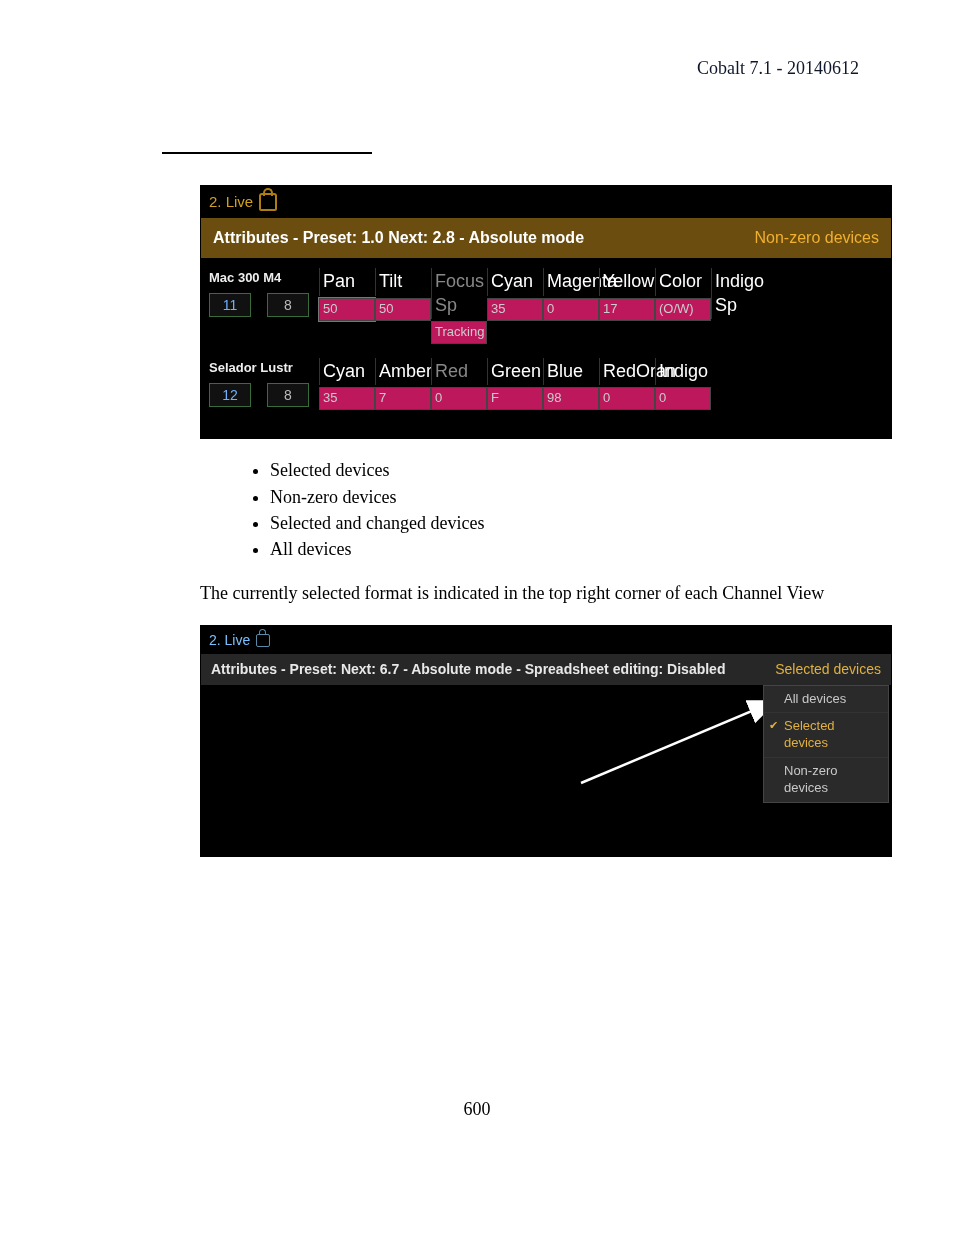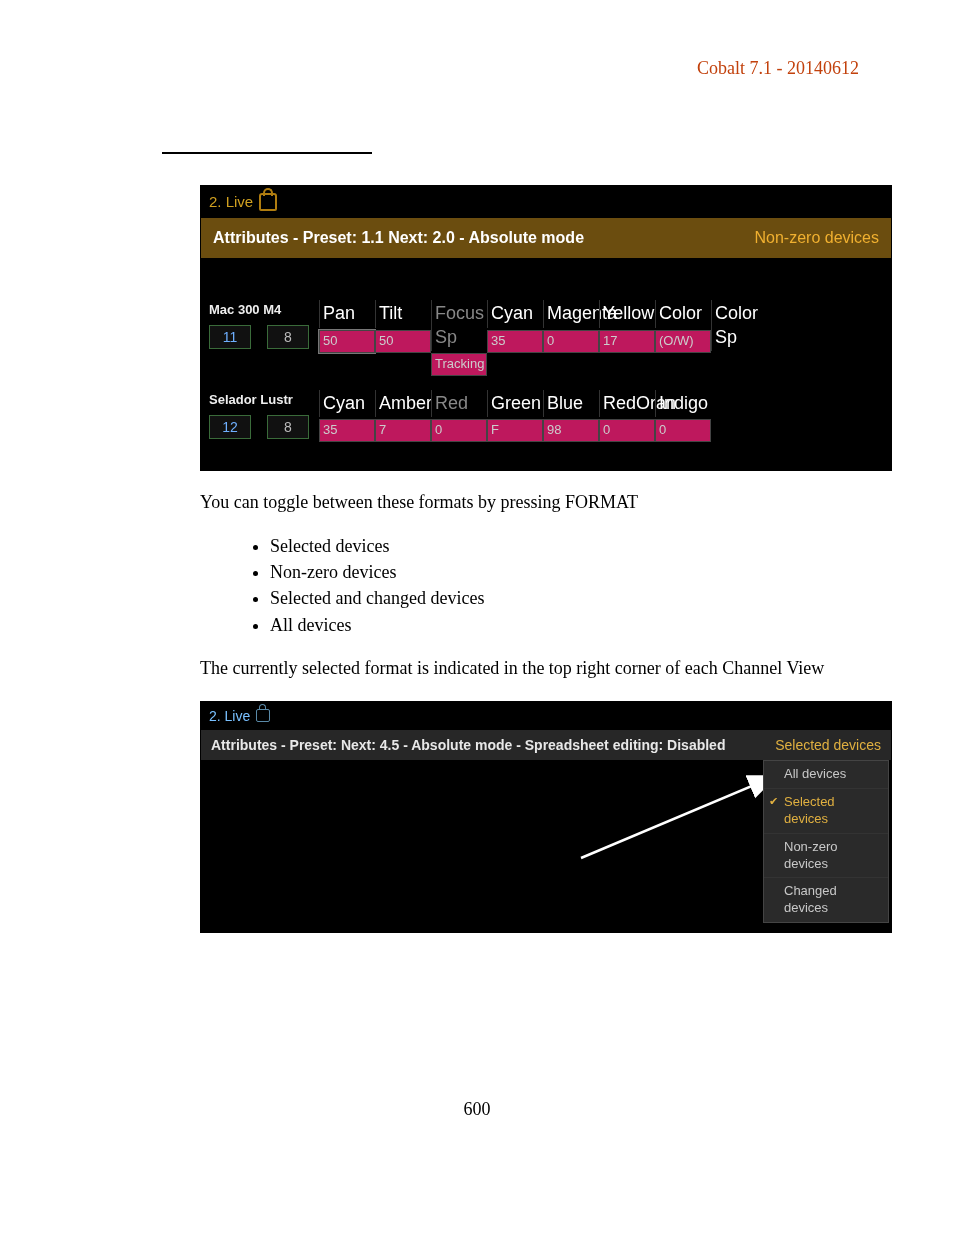--- a/index.html
+++ b/index.html
@@ -11,21 +11,21 @@
     width: 954px;
     height: 1235px;
     position: relative;
     box-sizing: border-box;
   }
   .page-header {
     position: absolute;
     top: 58px;
     right: 95px;
     font-size: 18px;
-    color: #c2410c;
+    color: #0f172a;
   }
   .hr-line {
     position: absolute;
     top: 152px;
     left: 162px;
     width: 210px;
     border-top: 2.5px solid #000;
   }
   .content {
     position: absolute;
@@ -95,21 +95,20 @@
     display: flex;
     justify-content: space-between;
     font-size: 16px;
   }
   .shot1-status .right {
     color: #f0b030;
     font-weight: normal;
   }
   .shot1-grid {
     padding: 10px 8px 14px 8px;
-    margin-top: 32px;
   }
   .device-row {
     display: flex;
     align-items: flex-start;
     gap: 10px;
     margin-bottom: 14px;
   }
   .device-label {
     width: 100px;
     color: #eee;
@@ -248,21 +247,21 @@
 <div class="hr-line"></div>
 
 <div class="content">
 
   <div class="shot1">
     <div class="shot1-tab">
       <span>2. Live</span>
       <span class="lock-icon"></span>
     </div>
     <div class="shot1-status">
-      <span>Attributes - Preset: 1.1 Next: 2.0 - Absolute mode</span>
+      <span>Attributes - Preset: 1.0 Next: 2.8 - Absolute mode</span>
       <span class="right">Non-zero devices</span>
     </div>
     <div class="shot1-grid">
 
       <div class="device-row">
         <div>
           <div class="device-label">Mac 300 M4</div>
           <div class="device-nums">
             <div class="device-num primary">11</div>
             <div class="device-num secondary">8</div>
@@ -291,21 +290,21 @@
             </div>
           <div class="attr-cell">
               <div class="attr-head white">Yellow</div>
               <div class="attr-val">17</div>
             </div>
           <div class="attr-cell">
               <div class="attr-head white">Color</div>
               <div class="attr-val">(O/W)</div>
             </div>
           <div class="attr-cell">
-              <div class="attr-head white">Color Sp</div>
+              <div class="attr-head white">Indigo Sp</div>
               <div class="attr-val" style="visibility:hidden"></div>
             </div>
         </div>
       </div>
 
       <div class="device-row">
         <div>
           <div class="device-label">Selador Lustr</div>
           <div class="device-nums">
             <div class="device-num primary">12</div>
@@ -340,50 +339,48 @@
           <div class="attr-cell">
               <div class="attr-head white">Indigo</div>
               <div class="attr-val">0</div>
             </div>
         </div>
       </div>
 
     </div>
   </div>
 
-  <p class="para">You can toggle between these formats by pressing FORMAT</p>
   <ul>
     <li>Selected devices</li>
     <li>Non-zero devices</li>
     <li>Selected and changed devices</li>
     <li>All devices</li>
   </ul>
   <p class="para">The currently selected format is indicated in the top right corner of each Channel View</p>
 
   <div class="shot2">
     <div class="shot2-tab">
       <span>2. Live</span>
       <span class="lock-icon2"></span>
     </div>
     <div class="shot2-status">
-      <span>Attributes - Preset:  Next: 4.5 - Absolute mode - Spreadsheet editing: Disabled</span>
+      <span>Attributes - Preset:  Next: 6.7 - Absolute mode - Spreadsheet editing: Disabled</span>
       <span class="right">Selected devices</span>
     </div>
     <div class="shot2-body">
       <svg class="arrow-svg" width="220" height="100">
         <defs>
           <marker id="ah" markerWidth="12" markerHeight="12" refX="9" refY="5" orient="auto">
             <polygon points="0,0 12,5 0,10" fill="#fff"></polygon>
           </marker>
         </defs>
         <line x1="10" y1="90" x2="200" y2="10" stroke="#fff" stroke-width="2.5" marker-end="url(#ah)"></line>
       </svg>
       <div class="format-menu">
         <div>All devices</div>
         <div class="selected">Selected devices</div>
         <div>Non-zero devices</div>
-        <div>Changed devices</div>
       </div>
     </div>
   </div>
 </div>
 
 <div class="page-number">600</div>
 
 </body></html>

